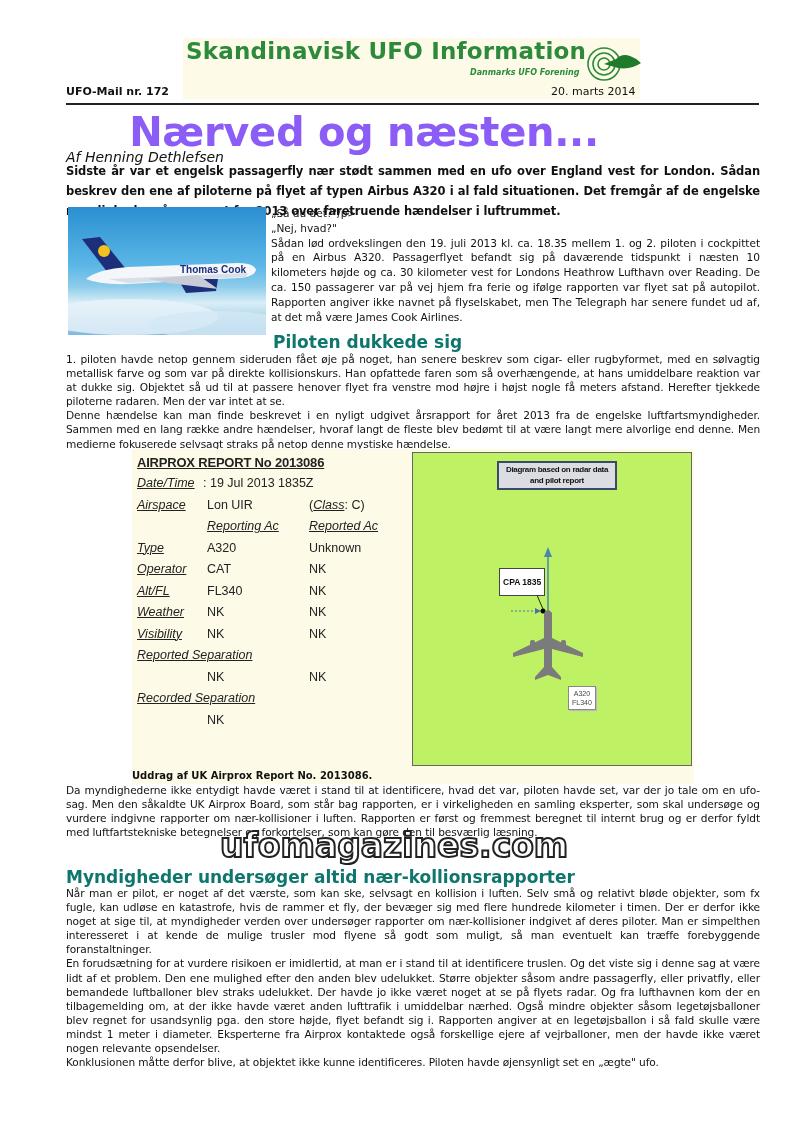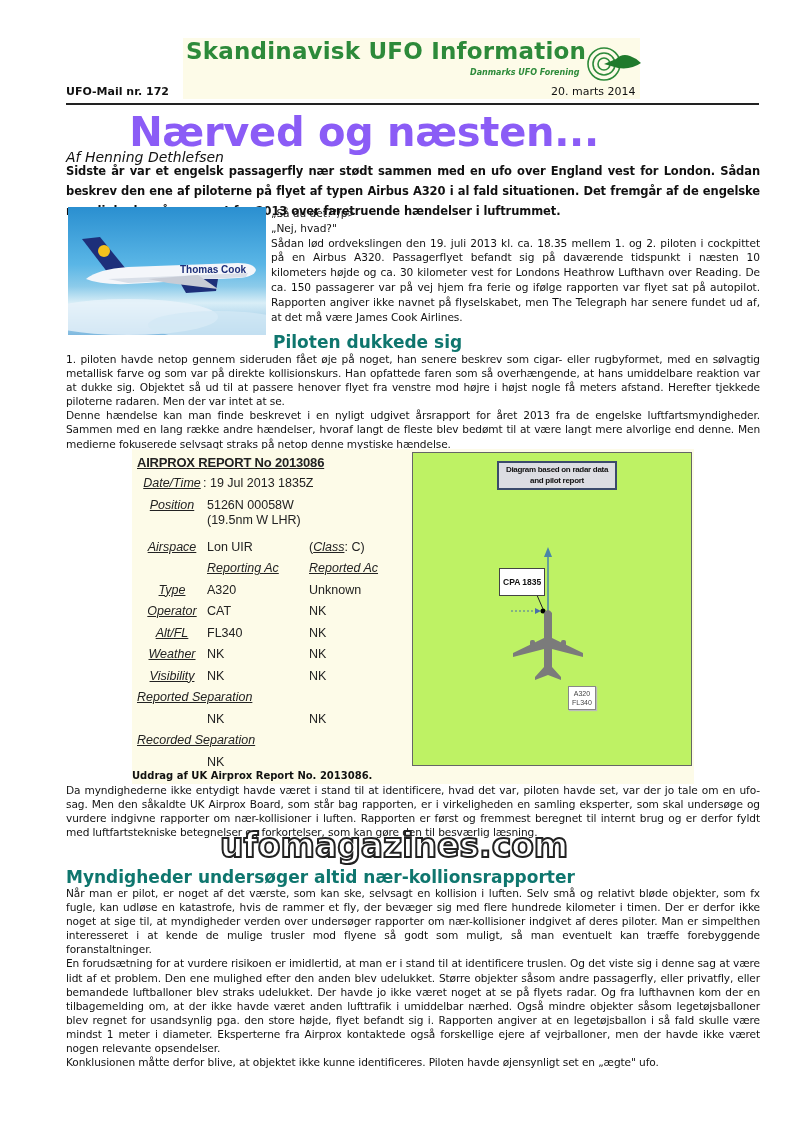--- a/index.html
+++ b/index.html
@@ -34,21 +34,21 @@
   .h2 { font-family: "DejaVu Sans", sans-serif; font-weight: bold; font-size: 17px; color: #0f766e; white-space: nowrap; }
   .h2-1 { left: 273px; top: 332px; }
   .body-text { font-size: 10.6px; line-height: 14.1px; text-align: justify; letter-spacing: -0.1px; }
   .sec1 { left: 66px; top: 352px; width: 694px; }
 
   
   .figure { left: 132px; top: 449px; width: 562px; height: 335px; background: #fdfbe8; }
   .report { left: 137px; top: 455px; width: 270px; font-family: "Liberation Sans", sans-serif; font-size: 12.5px; color: #222; }
   .report .title { font-weight: bold; text-decoration: underline; font-size: 13px; margin-bottom: 6px; letter-spacing: -0.2px; }
   .report .row { display: flex; height: 21.5px; align-items: flex-start; }
-  .report .lbl { width: 66px; font-style: italic; text-decoration: underline; text-align: center; }
+  .report .lbl { width: 66px; font-style: italic; text-decoration: underline; }
   .report .c1 { width: 102px; }
   .report .wide { font-style: italic; text-decoration: underline; }
   .report .hdr { font-style: italic; text-decoration: underline; }
   .diagram { left: 412px; top: 452px; width: 278px; height: 312px; background: #bef264; border: 1.5px solid #666; }
   .diag-title { left: 84px; top: 8px; width: 116px; border: 2px solid #3b4a6b; background: #dcdde2;
                 font-family: "Liberation Sans", sans-serif; font-size: 8px; font-weight: bold; text-align: center;
                 line-height: 10.5px; padding: 2px 0; letter-spacing: -0.3px; }
   .cpa { left: 86px; top: 115px; border: 1px solid #444; background: #fff; font-family: "Liberation Sans", sans-serif;
          font-size: 8.5px; font-weight: bold; padding: 8px 3px; }
   .ac-label { left: 155px; top: 233px; border: 1px solid #888; background: #fff; font-family: "Liberation Sans", sans-serif;
@@ -112,27 +112,20 @@
 </div>
 
 <div class="abs figure"></div>
 <div class="abs report">
   <div class="title">AIRPROX REPORT No 2013086</div>
   <div class="row">
     <span class="lbl" style="width:70px">Date/Time</span>
     <span style="margin-left:-4px">:&nbsp;</span>
     <span>19 Jul 2013 1835Z</span>
   </div>
-  <div class="row" style="height:42px">
-    <span class="lbl" style="width:70px">Position</span>
-    <span style="display:flex;flex-direction:column;line-height:15px">
-      <span>5126N  00058W</span>
-      <span>(19.5nm W LHR)</span>
-    </span>
-  </div>
   <div class="row">
     <span class="lbl" style="width:70px">Airspace</span>
     <span class="c1">Lon UIR</span>
     <span>(<span class="hdr">Class</span>: <span>C</span>)</span>
   </div>
   <div class="row">
     <span style="width:70px"></span>
     <span class="c1 hdr">Reporting Ac</span>
     <span class="hdr">Reported Ac</span>
   </div>

